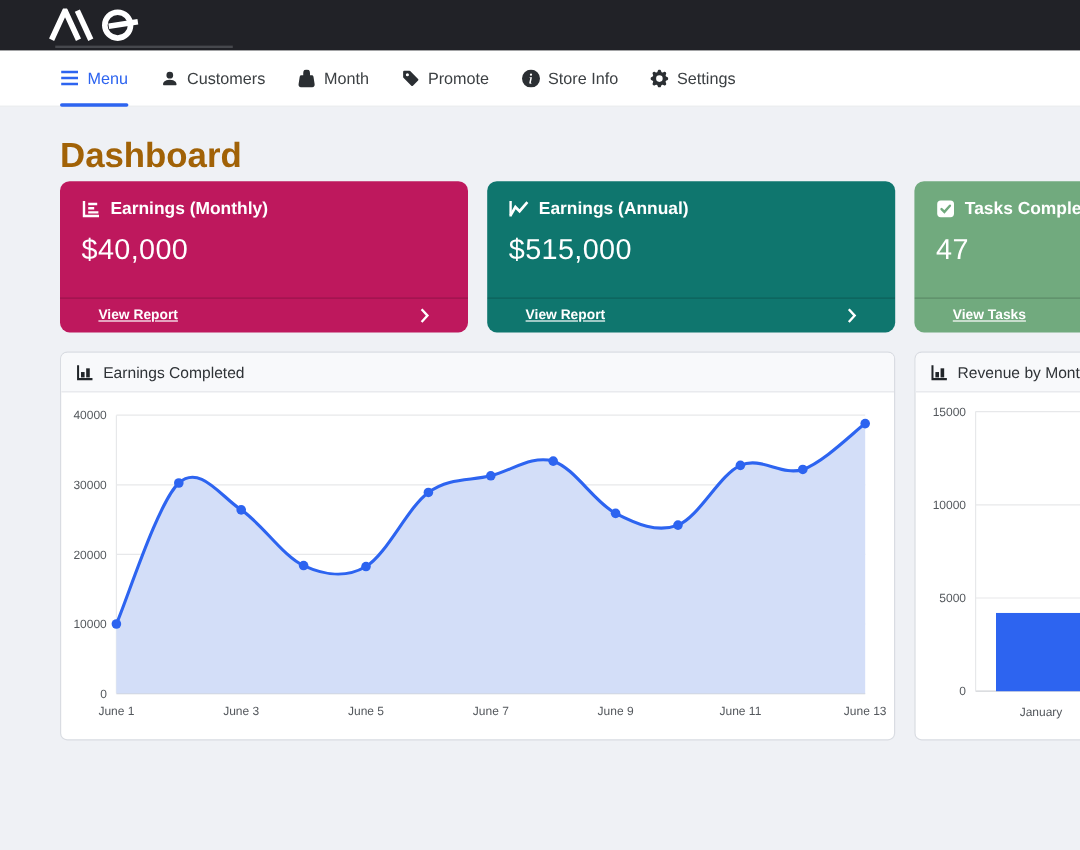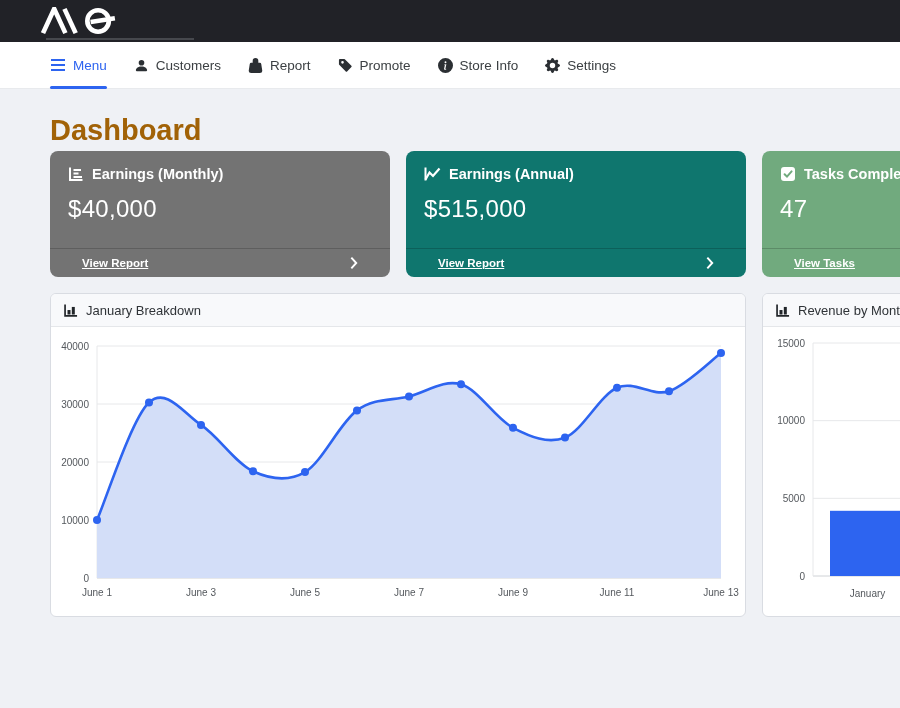--- a/index.html
+++ b/index.html
@@ -54,21 +54,21 @@
   <div class="nav-item">
     <svg width="15" height="15" viewBox="0 0 16 16" fill="#2b2f33">
       <path d="M3 14s-1 0-1-1 1-4 6-4 6 3 6 4-1 1-1 1H3zm5-6a3 3 0 100-6 3 3 0 000 6z"></path>
     </svg>
     <span>Customers</span>
   </div>
   <div class="nav-item">
     <svg width="15" height="15" viewBox="0 0 16 16" fill="#2b2f33">
       <path d="M8 1a2 2 0 00-2 2v1h4V3a2 2 0 00-2-2zm3 4V3a3 3 0 10-6 0v2H3.36a1.5 1.5 0 00-1.483 1.277L.85 13.13A2.5 2.5 0 003.322 16h9.355a2.5 2.5 0 002.473-2.87l-1.028-6.853A1.5 1.5 0 0012.64 5H11z"></path>
     </svg>
-    <span>Report</span>
+    <span>Month</span>
   </div>
   <div class="nav-item">
     <svg width="15" height="15" viewBox="0 0 16 16" fill="#2b2f33">
       <path fill-rule="evenodd" d="M2 1a1 1 0 00-1 1v4.586a1 1 0 00.293.707l7 7a1 1 0 001.414 0l4.586-4.586a1 1 0 000-1.414l-7-7A1 1 0 006.586 1H2zm4.2 3.6a1.4 1.4 0 11-2.8 0 1.4 1.4 0 012.8 0z"></path>
     </svg>
     <span>Promote</span>
   </div>
   <div class="nav-item">
     <svg width="15" height="15" viewBox="0 0 16 16" fill="#2b2f33">
       <path d="M8 16A8 8 0 108 0a8 8 0 000 16zm.93-9.412l-1 4.705c-.07.34.029.533.304.533.194 0 .487-.07.686-.246l-.088.416c-.287.346-.92.598-1.465.598-.703 0-1.002-.422-.808-1.319l.738-3.468c.064-.293.006-.399-.287-.47l-.451-.081.082-.381 2.29-.287zM8 5.5a1 1 0 110-2 1 1 0 010 2z"></path>
@@ -80,21 +80,21 @@
       <path d="M9.405 1.05c-.413-1.4-2.397-1.4-2.81 0l-.1.34a1.464 1.464 0 01-2.105.872l-.31-.17c-1.283-.698-2.686.705-1.987 1.987l.169.311c.446.82.023 1.841-.872 2.105l-.34.1c-1.4.413-1.4 2.397 0 2.81l.34.1a1.464 1.464 0 01.872 2.105l-.17.31c-.698 1.283.705 2.686 1.987 1.987l.311-.169a1.464 1.464 0 012.105.872l.1.34c.413 1.4 2.397 1.4 2.81 0l.1-.34a1.464 1.464 0 012.105-.872l.31.17c1.283.698 2.686-.705 1.987-1.987l-.169-.311a1.464 1.464 0 01.872-2.105l.34-.1c1.4-.413 1.4-2.397 0-2.81l-.34-.1a1.464 1.464 0 01-.872-2.105l.17-.31c.698-1.283-.705-2.686-1.987-1.987l-.311.169a1.464 1.464 0 01-2.105-.872zM8 10.93a2.929 2.929 0 110-5.86 2.929 2.929 0 010 5.858z"></path>
     </svg>
     <span>Settings</span>
   </div>
 </div>
 
 <div class="main">
   <div class="page-title">Dashboard</div>
 
   <div class="cards-row">
-    <div class="summary-card" style="background: #737373;">
+    <div class="summary-card" style="background: #be185d;">
       <div class="card-body">
         <div class="card-title">
           <svg width="16" height="16" viewBox="0 0 16 16">
             <path d="M2 1.5v12.5h12.5" fill="none" stroke="#fff" stroke-width="2"></path>
             <path d="M5.5 4h7.5M5.5 7.5h5M5.5 11h8.5" stroke="#fff" stroke-width="2"></path>
           </svg>
           <span>Earnings (Monthly)</span>
         </div>
         <div class="card-value">$40,000</div>
       </div>
@@ -144,21 +144,21 @@
   </div>
 
   <div class="charts-row">
     <div class="panel panel-left">
       <div class="panel-header">
         <svg width="15" height="15" viewBox="0 0 16 16">
           <path d="M2.2 1.5v12.3H15" fill="none" stroke="#212529" stroke-width="1.8"></path>
           <rect x="4.8" y="7.5" width="3.2" height="4.8" fill="#212529"></rect>
           <rect x="9.4" y="4.2" width="3.2" height="8.1" fill="#212529"></rect>
         </svg>
-        <span>January Breakdown</span>
+        <span>Earnings Completed</span>
       </div>
       <div class="panel-body">
         <svg id="line-chart" preserveAspectRatio="none" viewBox="0 0 694 290">
             <line x1="46" y1="251" x2="670" y2="251" stroke="#cfd2d6" stroke-width="1"></line>
             <text x="38" y="254.5" text-anchor="end" font-size="10" fill="#54585d">0</text>
             <line x1="46" y1="193" x2="670" y2="193" stroke="#e7e8ea" stroke-width="1"></line>
             <text x="38" y="196.5" text-anchor="end" font-size="10" fill="#54585d">10000</text>
             <line x1="46" y1="135" x2="670" y2="135" stroke="#e7e8ea" stroke-width="1"></line>
             <text x="38" y="138.5" text-anchor="end" font-size="10" fill="#54585d">20000</text>
             <line x1="46" y1="77" x2="670" y2="77" stroke="#e7e8ea" stroke-width="1"></line>

